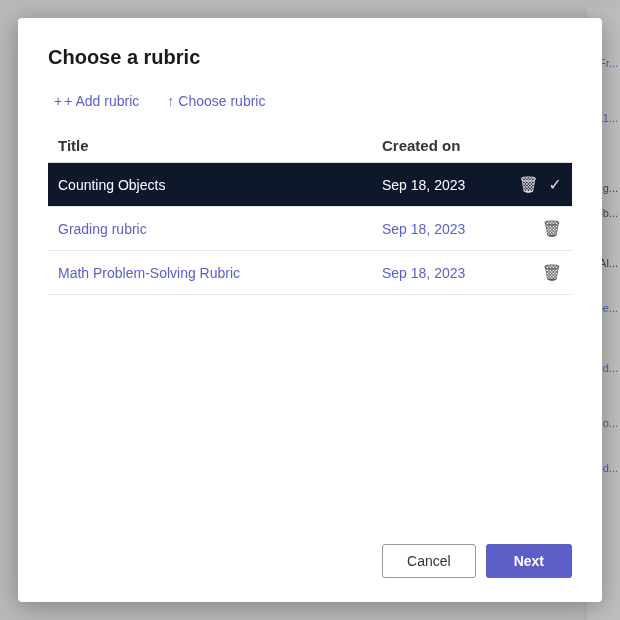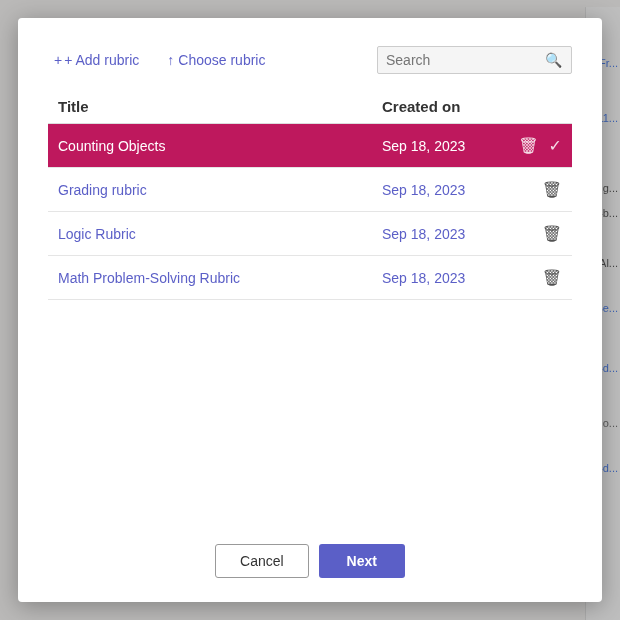--- a/index.html
+++ b/index.html
@@ -140,21 +140,21 @@
       font-size: 15px;
       font-weight: 600;
       color: #333;
     }
 
     tbody tr {
       border-bottom: 1px solid #e5e5e5;
     }
 
     tbody tr.selected {
-      background: #be185d;
+      background: #0f172a;
     }
 
     tbody tr.selected td {
       color: #ffffff;
     }
 
     td {
       padding: 12px 10px;
       font-size: 14px;
       color: #333;
@@ -192,21 +192,21 @@
       font-size: 16px;
       opacity: 0.85;
     }
     tbody tr.selected .trash-icon,
     tbody tr.selected .check-icon {
       color: #ffffff;
     }
 
     .modal-footer {
       display: flex;
-      justify-content: center;
+      justify-content: flex-end;
       gap: 10px;
       padding-top: 20px;
     }
 
     .cancel-btn {
       padding: 8px 24px;
       border: 1px solid #999;
       background: #fff;
       color: #333;
       font-size: 14px;
@@ -247,35 +247,32 @@
     <span class="bg-snippet" style="top:295px; right:2px;">Se...</span>
     <span class="bg-snippet" style="top:355px; right:2px;">4d...</span>
     <span class="bg-snippet" style="top:410px; right:2px; color:#555;">No...</span>
     <span class="bg-snippet" style="top:455px; right:2px;">4d...</span>
   </div>
 </div>
 
 <div class="background-overlay">
   <div class="modal">
 
+    <h2 class="modal-title">Choose a rubric</h2>
 
     <div class="toolbar">
       <div class="toolbar-left">
         <button class="add-rubric-btn">
           <span>+</span>
           <span style="margin-left:-2px;text-align:right;">+ Add rubric</span>
         </button>
         <button class="upload-rubric-btn">
           <span>↑</span>
           <span>Choose rubric</span>
         </button>
-      </div>
-      <div class="search-box">
-        <input class="search-input" type="text" placeholder="Search" style="">
-        <span class="search-icon-wrap">🔍</span>
       </div>
     </div>
 
     <div class="table-container">
       <table>
         <thead>
           <tr>
             <th>Title</th>
             <th>Created on</th>
             <th></th>
@@ -295,29 +292,20 @@
             <tr>
               <td class="title-cell">Grading rubric</td>
               <td class="date-cell">Sep 18, 2023</td>
               <td class="action-cell">
                 <div class="action-icons">
                   <span class="trash-icon">🗑</span>
                 </div>
               </td>
             </tr>
             <tr>
-              <td class="title-cell">Logic Rubric</td>
-              <td class="date-cell">Sep 18, 2023</td>
-              <td class="action-cell">
-                <div class="action-icons">
-                  <span class="trash-icon">🗑</span>
-                </div>
-              </td>
-            </tr>
-            <tr>
               <td class="title-cell">Math Problem-Solving Rubric</td>
               <td class="date-cell">Sep 18, 2023</td>
               <td class="action-cell">
                 <div class="action-icons">
                   <span class="trash-icon">🗑</span>
                 </div>
               </td>
             </tr>
           </tbody>
       </table>

